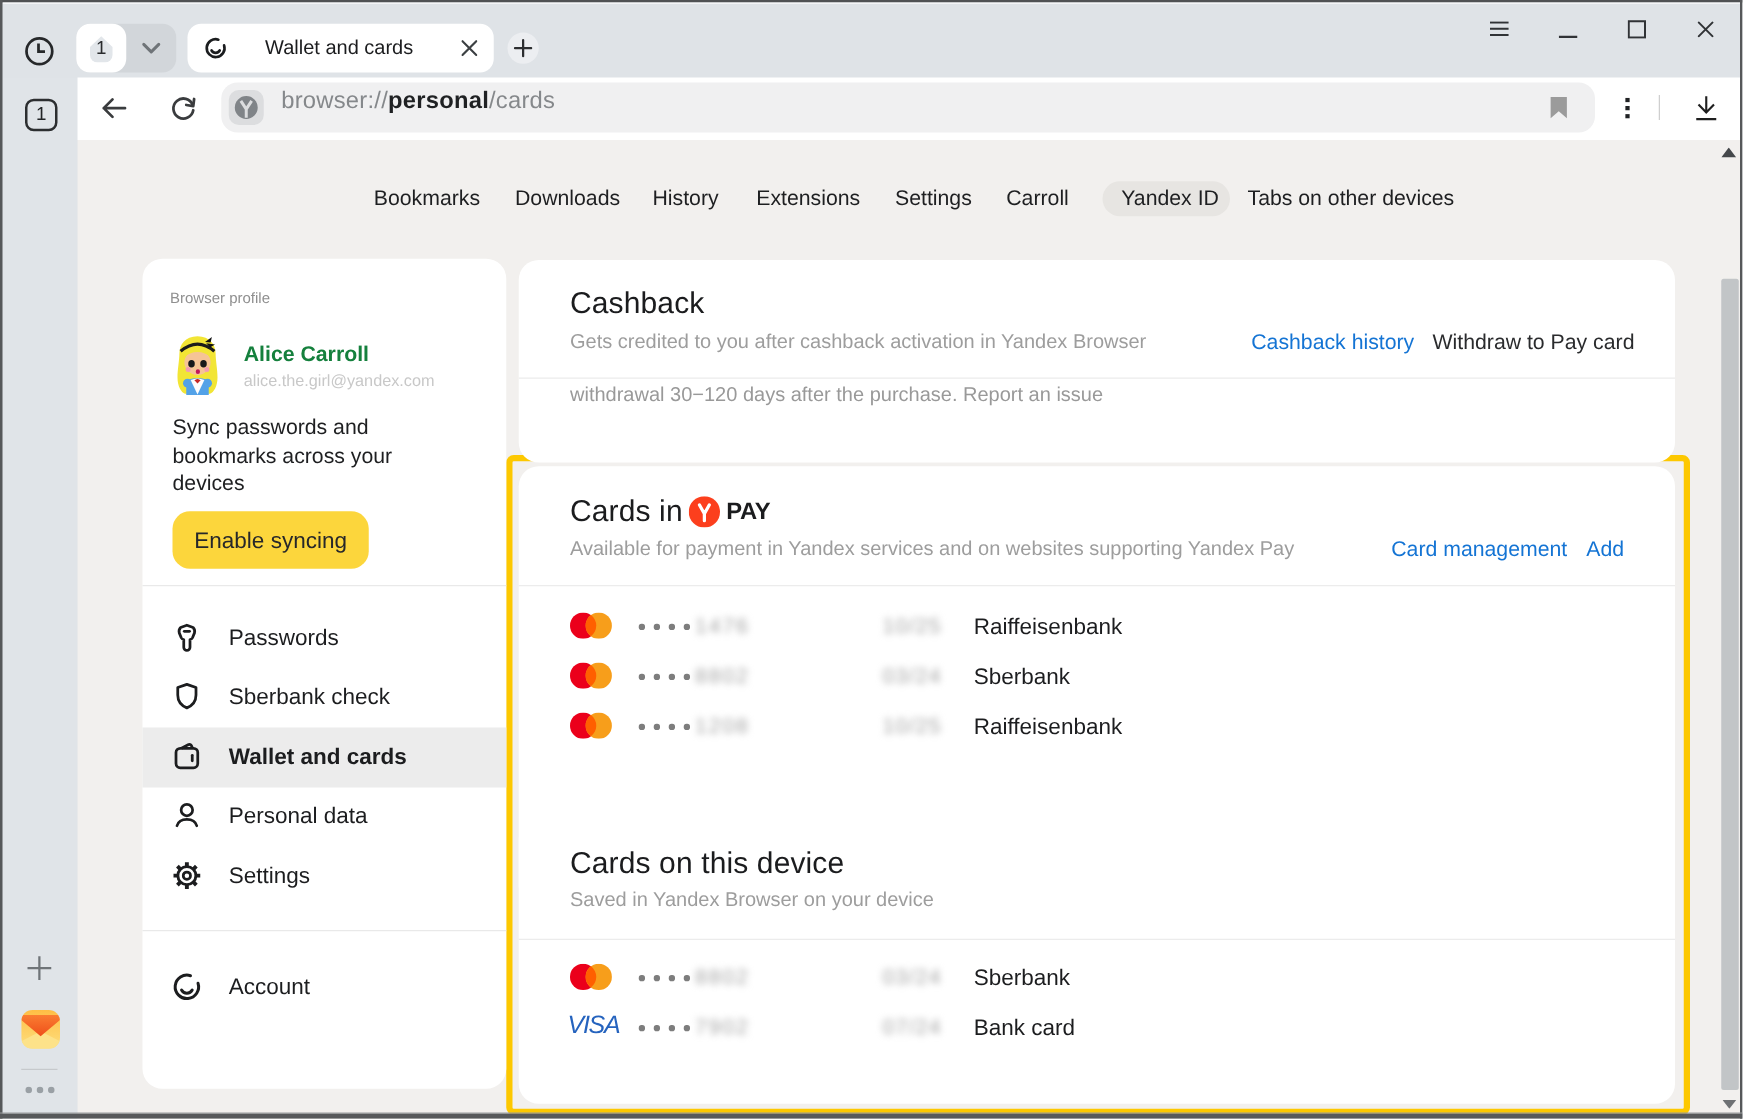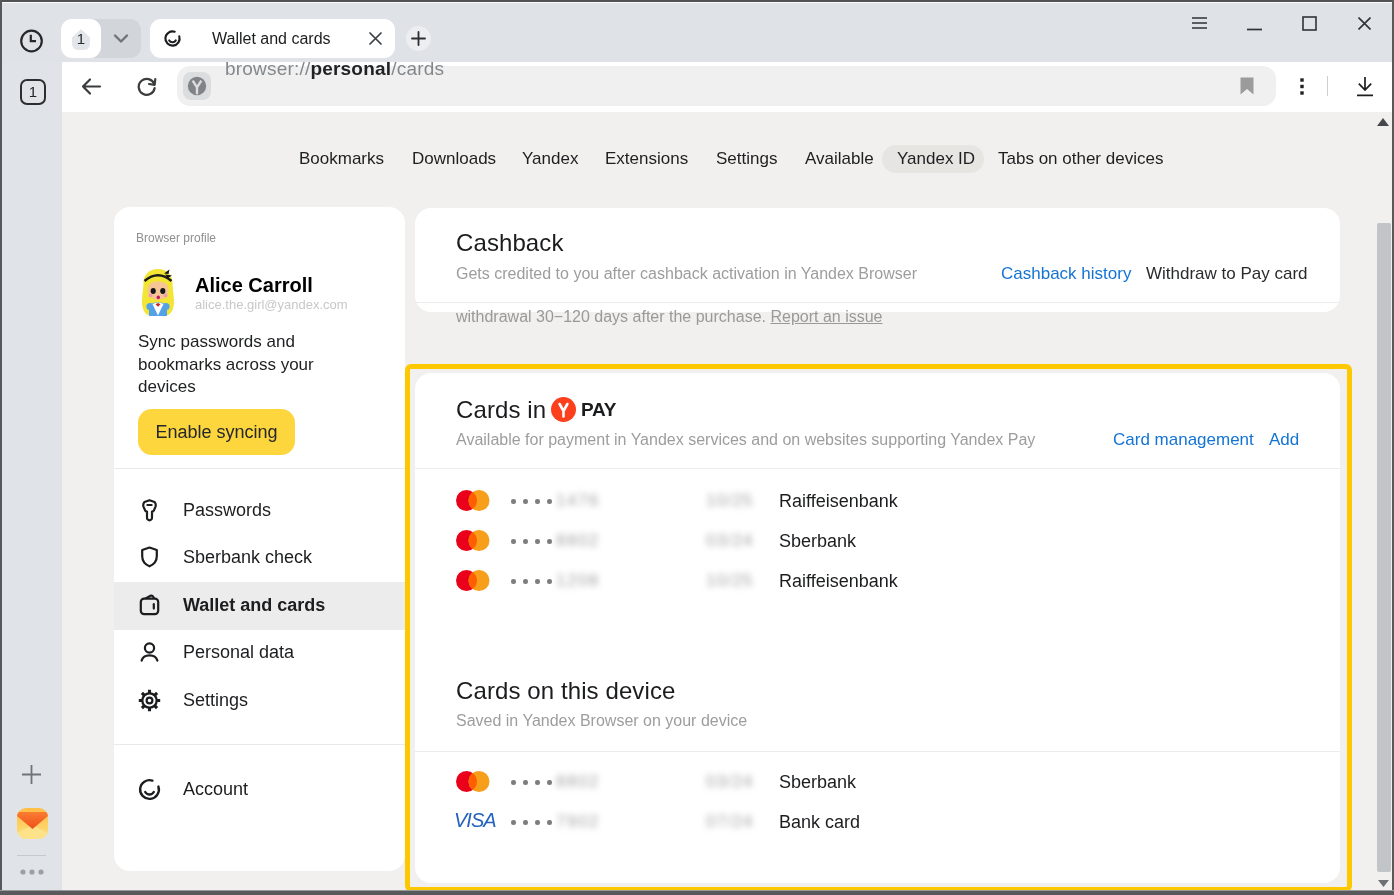--- a/index.html
+++ b/index.html
@@ -5,21 +5,21 @@
 html,body{width:1394px;height:895px;overflow:hidden}
 body{font-family:"Liberation Sans",sans-serif;background:#dfe3e7;position:relative}
 .abs{position:absolute}
 #topborder{left:0;top:0;width:1394px;height:2px;background:#505254}#tophl{left:2px;top:2px;width:1390px;height:1px;background:#fbfcfd}
 #leftborder{left:0;top:0;width:2px;height:895px;background:#56585a}
 #rightborder{left:1392px;top:0;width:2px;height:895px;background:#56585a}
 
 #toolbar{left:62px;top:62px;width:1330px;height:50px;background:#fff}
 #urlfield{left:177px;top:66px;width:1099px;height:40px;background:#f0f0f1;border-radius:13px}
 #ybadge{left:183px;top:72px;width:28px;height:28px;background:#dcdddf;border-radius:8px}
-#urltext{left:225px;top:44px;height:62px;line-height:50px;font-size:19px;color:#85888b;letter-spacing:.2px}
+#urltext{left:225px;top:56px;height:62px;line-height:50px;font-size:19px;color:#85888b;letter-spacing:.2px}
 #urltext b{color:#1f2123;font-weight:700}
 
 #sidebar{left:2px;top:62px;width:60px;height:833px;background:#e0e4e8}
 #sq1{left:20px;top:79px;width:26px;height:26px;border:2px solid #2c2e30;border-radius:7px;text-align:center;line-height:22px;font-size:15px;color:#232527}
 
 #content{left:62px;top:112px;width:1330px;height:783px;background:#f2f0ee}
 .navitem{position:absolute;top:144px;height:30px;line-height:30px;font-size:17px;color:#1e1f21;white-space:nowrap}
 #yidpill{left:882px;top:145px;width:102px;height:28px;background:#e7e5e2;border-radius:14px}
 
 #panel{left:114px;top:207px;width:291px;height:664px;background:#fff;border-radius:16px}
@@ -116,24 +116,24 @@
     <rect x="0.3" y="6.8" width="3.4" height="3.4" fill="#202224"></rect>
     <rect x="0.3" y="13.3" width="3.4" height="3.4" fill="#202224"></rect>
   </svg>
 <div class="abs" style="left:1327px;top:76px;width:1px;height:20px;background:#cfcfcf"></div>
 <svg class="abs" style="left:1356px;top:76px" width="19" height="21" viewBox="0 0 19 21">
     <path d="M9 1 V13.8 M2.8 7.6 L9 14 L15.2 7.6 M1 19.3 H17" fill="none" stroke="#1f1f1f" stroke-width="1.7"></path>
   </svg>
 
 <div class="navitem" style="left:299px">Bookmarks</div>
 <div class="navitem" style="left:412px">Downloads</div>
-<div class="navitem" style="left:522px">Yandex</div>
+<div class="navitem" style="left:522px">History</div>
 <div class="navitem" style="left:605px">Extensions</div>
 <div class="navitem" style="left:716px">Settings</div>
-<div class="navitem" style="left:805px">Available</div>
+<div class="navitem" style="left:805px">Carroll</div>
 <div class="abs" id="yidpill"></div>
 <div class="navitem" style="left:897px">Yandex ID</div>
 <div class="navitem" style="left:998px">Tabs on other devices</div>
 
 <div class="abs" id="yellowrect"></div>
 
 <div class="abs" id="panel">
   <div style="position:absolute;left:22px;top:24px;font-size:12px;color:#8f8f8f">Browser profile</div>
   <div style="position:absolute;left:25px;top:61px;width:38px;height:48px"><svg width="38" height="48" viewBox="0 0 38 48">
         <path d="M19 1 C9 1 4.5 8 4.5 15 C4.5 20 3 28 3 34 C3 41 6 46 9 47 L29 47 C32 46 35 41 35 34 C35 28 33.5 20 33.5 15 C33.5 8 29 1 19 1 Z" fill="#f2e535"></path>
@@ -145,21 +145,21 @@
         <ellipse cx="23.8" cy="23" rx="2.6" ry="3" fill="#17181a"></ellipse>
         <circle cx="11.5" cy="27.5" r="2" fill="#f29cb2"></circle>
         <circle cx="26.5" cy="27.5" r="2" fill="#f29cb2"></circle>
         <ellipse cx="19.3" cy="29.3" rx="1.7" ry="1.9" fill="#c2185b"></ellipse>
         <path d="M10 40 C10 36 13 34.5 19 34.5 C25 34.5 28 36 28 40 L28 48 L10 48 Z" fill="#53a2e8"></path>
         <circle cx="11" cy="38.5" r="3.6" fill="#53a2e8"></circle>
         <circle cx="27" cy="38.5" r="3.6" fill="#53a2e8"></circle>
         <path d="M13.5 36 L19 47.5 L24.5 36 Q19 33.5 13.5 36 Z" fill="#fdfdfd"></path>
         <path d="M16.5 36.2 L19 38.8 L21.5 36.2 L19 35 Z" fill="#c62828"></path>
       </svg></div>
-  <div style="position:absolute;left:81px;top:67px;font-size:20px;font-weight:700;color:#000000">Alice Carroll</div>
+  <div style="position:absolute;left:81px;top:67px;font-size:17px;font-weight:700;color:#15803d">Alice Carroll</div>
   <div style="position:absolute;left:81px;top:90px;font-size:13px;color:#c8c8c8">alice.the.girl@yandex.com</div>
   <div style="position:absolute;left:24px;top:124px;font-size:17px;color:#1e1f21;line-height:22.5px;width:185px">Sync passwords and bookmarks across your devices</div>
   <div style="position:absolute;left:24px;top:202px;width:157px;height:46px;background:#fcd63c;border-radius:14px;text-align:center;line-height:46px;font-size:18px;color:#26272a">Enable syncing</div>
   <div class="pdiv" style="top:261px"></div>
   <div id="selrow"></div>
   <div class="pnav" style="top:293px">Passwords</div>
   <div class="pnav" style="top:340px">Sberbank check</div>
   <div class="pnav" style="top:388px;font-weight:700">Wallet and cards</div>
   <div class="pnav" style="top:435px">Personal data</div>
   <div class="pnav" style="top:483px">Settings</div>
@@ -187,27 +187,27 @@
         <circle cx="12.5" cy="12.5" r="2.9" stroke-width="2.2"></circle>
         <path stroke-width="3.1" d="M19.7 12.5 H23.2 M17.59 17.59 L20.07 20.07 M12.5 19.7 V23.2 M7.41 17.59 L4.93 20.07 M5.3 12.5 H1.8 M7.41 7.41 L4.93 4.93 M12.5 5.3 V1.8 M17.59 7.41 L20.07 4.93"></path>
       </g>
     </svg>
   <svg class="picon" style="top:570px" viewBox="0 0 24 24">
       <path d="M20.56 9.22 A9 9 0 1 1 14.78 3.44" fill="none" stroke="#1c1d1f" stroke-width="2.3" stroke-linecap="round"></path>
       <path d="M7.9 14.4 A4.7 4.7 0 0 0 16.1 14.4" fill="none" stroke="#1c1d1f" stroke-width="2.3" stroke-linecap="round"></path>
     </svg>
 </div>
 
-<div class="card" id="cashcard" style="top:208px;height:104px">
+<div class="card" id="cashcard" style="top:208px;height:162px">
   <div class="ctitle" style="top:21px">Cashback</div>
   <div class="csub" style="top:57px">Gets credited to you after cashback activation in Yandex Browser</div>
   <div class="link blue" style="left:586px;top:56px">Cashback history</div>
   <div class="link" style="left:731px;top:56px;color:#2a2b2d">Withdraw to Pay card</div>
   <div class="cdiv" style="top:94px"></div>
-  <div class="csub" style="top:100px;color:#999">withdrawal 30−120 days after the purchase. <span style="text-decoration:underline">Report an issue</span></div>
+  <div class="csub" style="top:100px;color:#999">withdrawal 30−120 days after the purchase. <span style="">Report an issue</span></div>
 </div>
 
 <div class="card" id="paycard" style="top:373px;height:352px">
   <div class="ctitle" style="top:23px">Cards in</div>
   <svg style="position:absolute;left:136px;top:24px" width="25" height="25" viewBox="0 0 25 25">
       <circle cx="12.5" cy="12.5" r="12.5" fill="#fc3f1d"></circle>
       <path d="M12.5 14 L8.6 7 M12.5 14 L16.4 7 M12.5 13.5 L12.5 19.5" stroke="#fff" stroke-width="2.6" fill="none" stroke-linecap="round"></path>
     </svg>
   <div class="ctitle" style="left:166px;top:26px;font-size:19px;font-weight:700;letter-spacing:-.2px">PAY</div>
   <div class="csub" style="top:58px">Available for payment in Yandex services and on websites supporting Yandex Pay</div>

